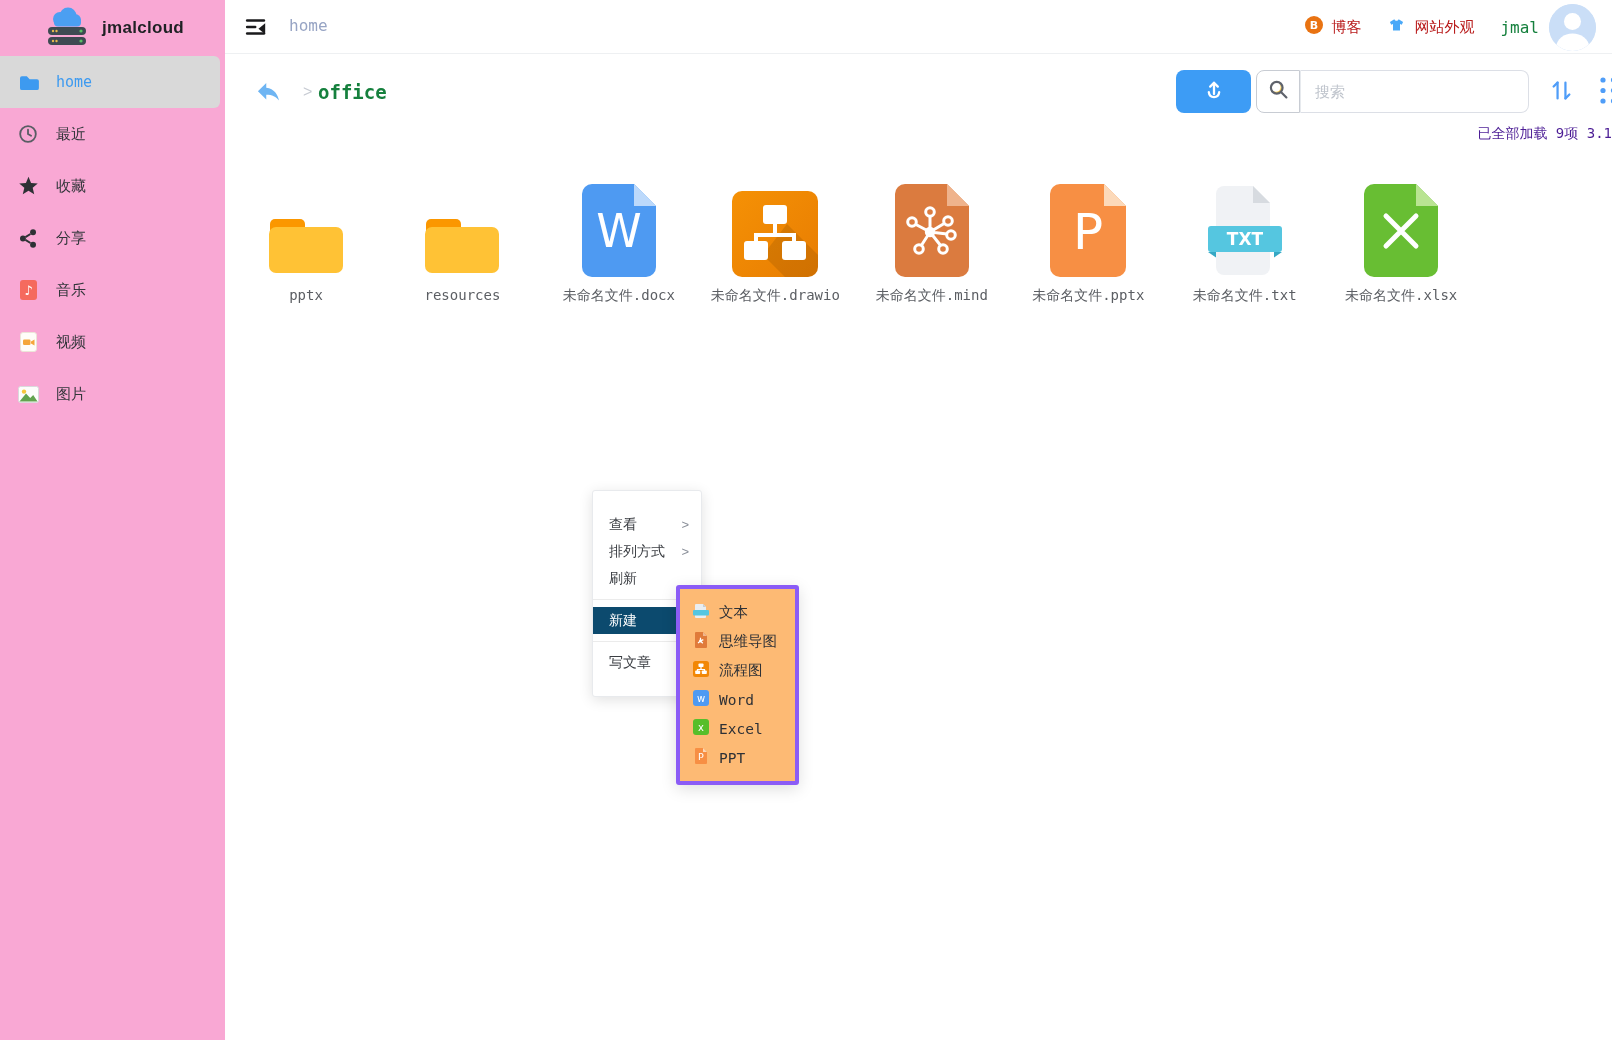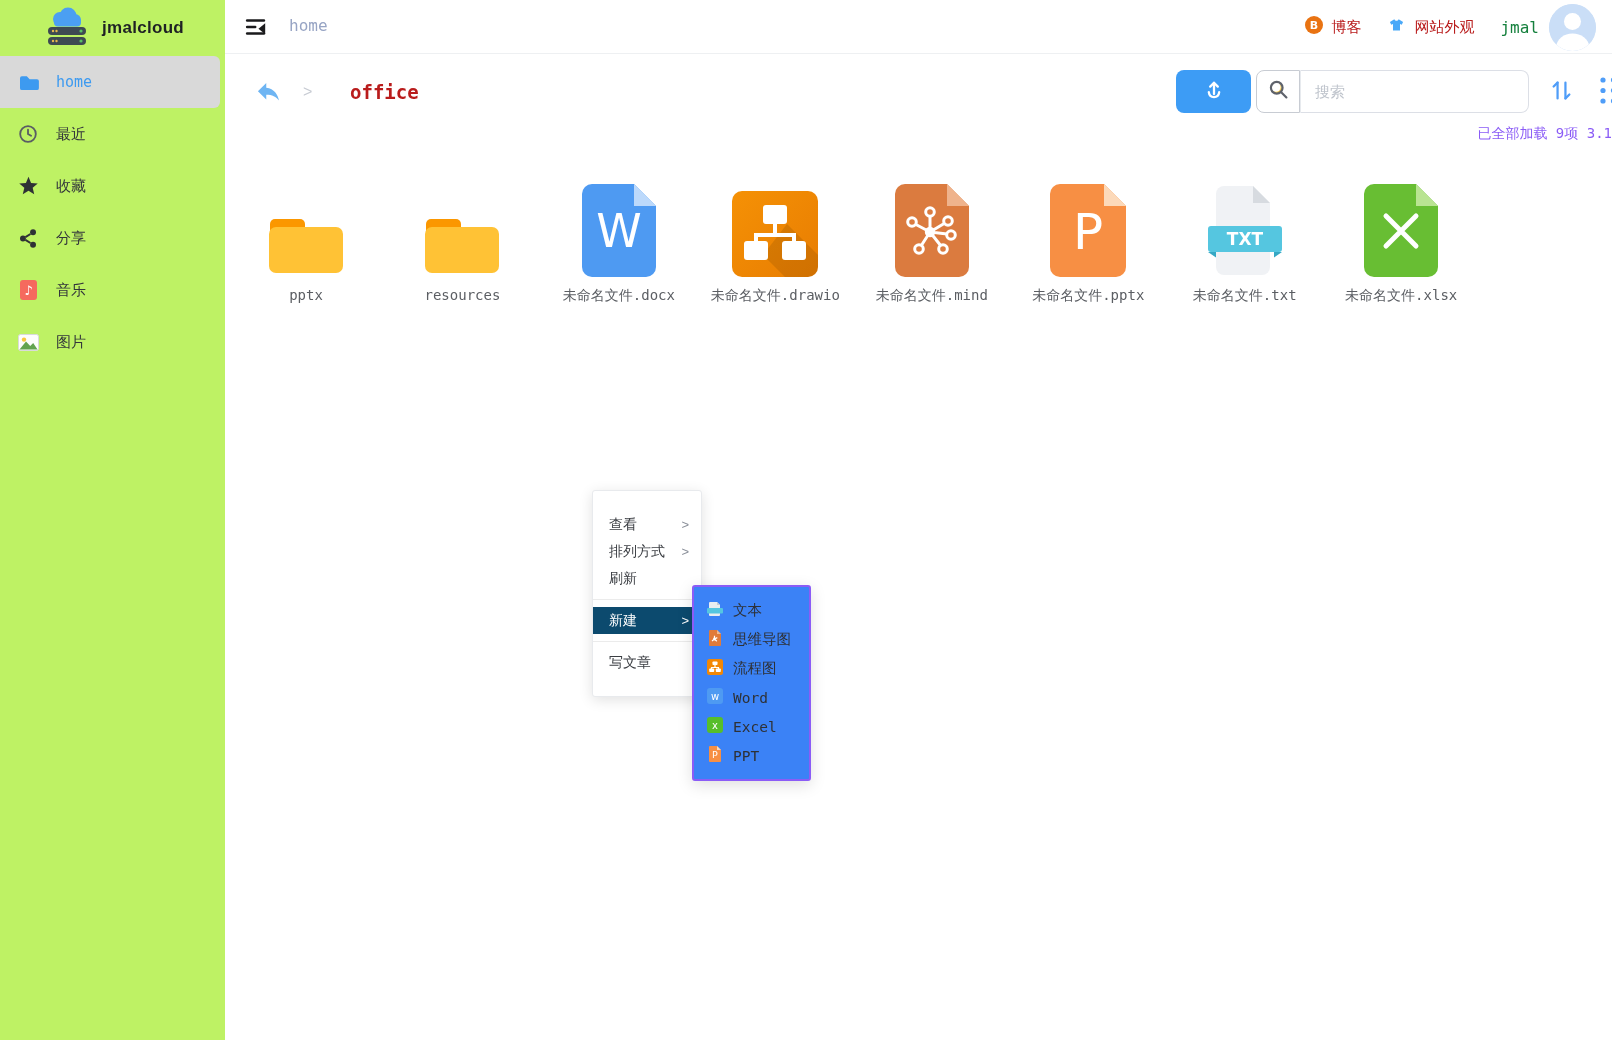--- a/index.html
+++ b/index.html
@@ -2,21 +2,21 @@
 <html><head>
 <meta charset="utf-8">
 <title>jmalcloud</title>
 <style>
   * { margin:0; padding:0; box-sizing:border-box; }
   html,body { width:1612px; height:1040px; overflow:hidden; background:#fff; }
   body { position:relative; font-family:"Liberation Sans","DejaVu Sans",sans-serif; color:#303133; }
   .mono { font-family:"DejaVu Sans Mono","Liberation Mono",monospace; }
 
   
-  .sidebar { position:absolute; left:0; top:0; width:225px; height:1040px; background:#bef264; }
+  .sidebar { position:absolute; left:0; top:0; width:225px; height:1040px; background:#f9a8d4; }
   .logo { height:56px; display:flex; align-items:center; gap:13px; padding-left:45px; cursor:pointer; }
   .logo-text { font-size:17px; font-weight:bold; color:#1f2124; letter-spacing:.3px; }
   .nav { position:absolute; top:56px; left:0; right:0; }
   .nav-item { height:52px; display:flex; align-items:center; padding-left:17px; cursor:pointer; }
   .nav-item .nav-ic { width:22px; height:22px; margin-right:17px; display:flex; align-items:center; justify-content:center; }
   .nav-item .nav-label { font-size:15px; color:#33363b; font-family:"DejaVu Sans Mono","Liberation Mono",monospace; }
   .nav-item.active { background:#d9d9d9; border-radius:0 6px 6px 0; margin-right:5px; }
   .nav-item.active .nav-label { color:#3d9af0; }
 
   
@@ -25,46 +25,46 @@
   .crumb-home { position:absolute; left:64px; top:16px; font-size:16px; color:#97a4c4; cursor:pointer; }
   .header-right { position:absolute; right:0; top:0; height:54px; display:flex; align-items:center; }
   .hlink { display:flex; align-items:center; gap:8px; cursor:pointer; margin-right:26px; }
   .hlink-label { font-size:15px; color:#b91c1c; }
   .username { font-size:16px; color:#15803d; margin-right:10px; cursor:pointer; }
   .avatar { width:47px; height:47px; border-radius:50%; overflow:hidden; background:#cadef7; margin-right:16px; cursor:pointer; flex:0 0 auto; }
 
   
   .back-btn { position:absolute; left:255px; top:79px; width:27px; height:25px; cursor:pointer; }
   .crumb-sep { position:absolute; left:303px; top:83px; font-size:16px; color:#c7cbd3; }
-  .path-name { position:absolute; left:318px; top:81px; font-size:19px; font-weight:bold; color:#b91c1c; cursor:pointer;margin-left:32px; }
+  .path-name { position:absolute; left:318px; top:81px; font-size:19px; font-weight:bold; color:#15803d; cursor:pointer; }
   .upload-btn { position:absolute; left:1176px; top:70px; width:75px; height:43px; background:#3d9cf5; border:none; border-radius:8px; display:flex; align-items:center; justify-content:center; cursor:pointer; }
   .search { position:absolute; left:1256px; top:70px; width:273px; height:43px; display:flex; }
   .search-btn { width:76px; background:#fff; border:1px solid #c8ccd3; border-radius:8px 0 0 8px; display:flex; align-items:center; justify-content:center; cursor:pointer; }
   .search-input { flex:1; border:1px solid #dcdfe6; border-left:1px solid #e7eaee; border-radius:0 8px 8px 0; padding:0 14px; font-size:15px; color:#15803d; outline:none; font-family:"Liberation Sans","DejaVu Sans",sans-serif; }
   .search-input::placeholder { color:#bfc4cc; }
   .sort-btn { position:absolute; left:1548px; top:77px; width:27px; height:27px; cursor:pointer; }
   .dots-btn { position:absolute; left:1600px; top:76px; width:22px; height:29px; cursor:pointer; }
-  .status-line { position:absolute; top:125px; right:0; font-size:14px; color:#8b5cf6; white-space:nowrap; }
+  .status-line { position:absolute; top:125px; right:0; font-size:14px; color:#4c1d95; white-space:nowrap; }
 
   
   .file-grid { position:absolute; left:230px; top:182px; white-space:nowrap; }
   .file-cell { display:inline-flex; flex-direction:column; align-items:center; width:152px; vertical-align:top; cursor:pointer; }
   .icon-box { height:95px; display:flex; align-items:flex-end; justify-content:center; }
   .file-label { margin-top:10px; font-size:14px; color:#5b5e63; white-space:nowrap; }
 
   
   .ctx-menu { position:absolute; left:592px; top:490px; width:110px; background:#fff; border:1px solid #e8eaed; border-radius:3px; box-shadow:0 3px 14px rgba(0,0,0,.12); padding:20px 0; z-index:10; }
   .ctx-item { height:27px; display:flex; align-items:center; justify-content:space-between; padding:0 12px 0 16px; font-size:14px; color:#3a3d42; cursor:pointer; }
   .ctx-item .chev { color:#8a8f99; font-size:13px; }
   .ctx-item.active { background:#0c4a6e; color:#fff; }
   .ctx-item.active .chev { color:#fff; }
   .ctx-divider { border-top:1px solid #ebebeb; margin:7px 0; }
 
   
-  .sub-menu { position:absolute; left:692px; top:585px; background:#3b82f6; border:2px solid #8b5cf6; border-radius:3px; box-shadow:0 4px 16px rgba(0,0,0,.13); padding:9px 0; z-index:11; }
+  .sub-menu { position:absolute; left:676px; top:585px; background:#fdba74; border:4px solid #8b5cf6; border-radius:3px; box-shadow:0 4px 16px rgba(0,0,0,.13); padding:9px 0; z-index:11; }
   .sub-item { height:29px; display:flex; align-items:center; gap:10px; padding:0 18px 0 13px; cursor:pointer; }
   .sub-item .sub-label { font-size:14.5px; color:#2e3136; font-family:"DejaVu Sans Mono","Liberation Mono",monospace; white-space:nowrap; }
   svg text { user-select:none; }
 </style>
 </head>
 <body>
 
 <div class="sidebar">
   <div class="logo">
     <span>
@@ -124,20 +124,30 @@
       <span class="nav-label">分享</span>
     </div>
     <div class="nav-item">
       <span class="nav-ic">
         <svg width="17" height="20" viewBox="0 0 17 20">
             <rect width="17" height="20" rx="3" fill="#f56a5e"></rect>
             <text x="8.5" y="15" text-anchor="middle" font-size="13" fill="#fff" font-family="DejaVu Sans, sans-serif">♪</text>
           </svg>
       </span>
       <span class="nav-label">音乐</span>
+    </div>
+    <div class="nav-item">
+      <span class="nav-ic">
+        <svg width="17" height="20" viewBox="0 0 17 20">
+            <rect x="0.5" y="0.5" width="16" height="19" rx="2.5" fill="#fffdf9" stroke="#ece5d8"></rect>
+            <rect x="3" y="7.5" width="7.5" height="5.5" rx="1.2" fill="#f5a63b"></rect>
+            <path d="M11 9.6l3.5-2v5.8l-3.5-2z" fill="#f5a63b"></path>
+          </svg>
+      </span>
+      <span class="nav-label">视频</span>
     </div>
     <div class="nav-item">
       <span class="nav-ic">
         <svg width="21" height="17" viewBox="0 0 21 17">
             <rect x="0.5" y="0.5" width="20" height="16" rx="2" fill="#fdfdfb" stroke="#d9dadb"></rect>
             <circle cx="6" cy="5.6" r="2.2" fill="#f8c73c"></circle>
             <path d="M1.5 15.5L8 7.5l4.2 4.5 3-3 4.3 6.5z" fill="#63a34f"></path>
           </svg>
       </span>
       <span class="nav-label">图片</span>

